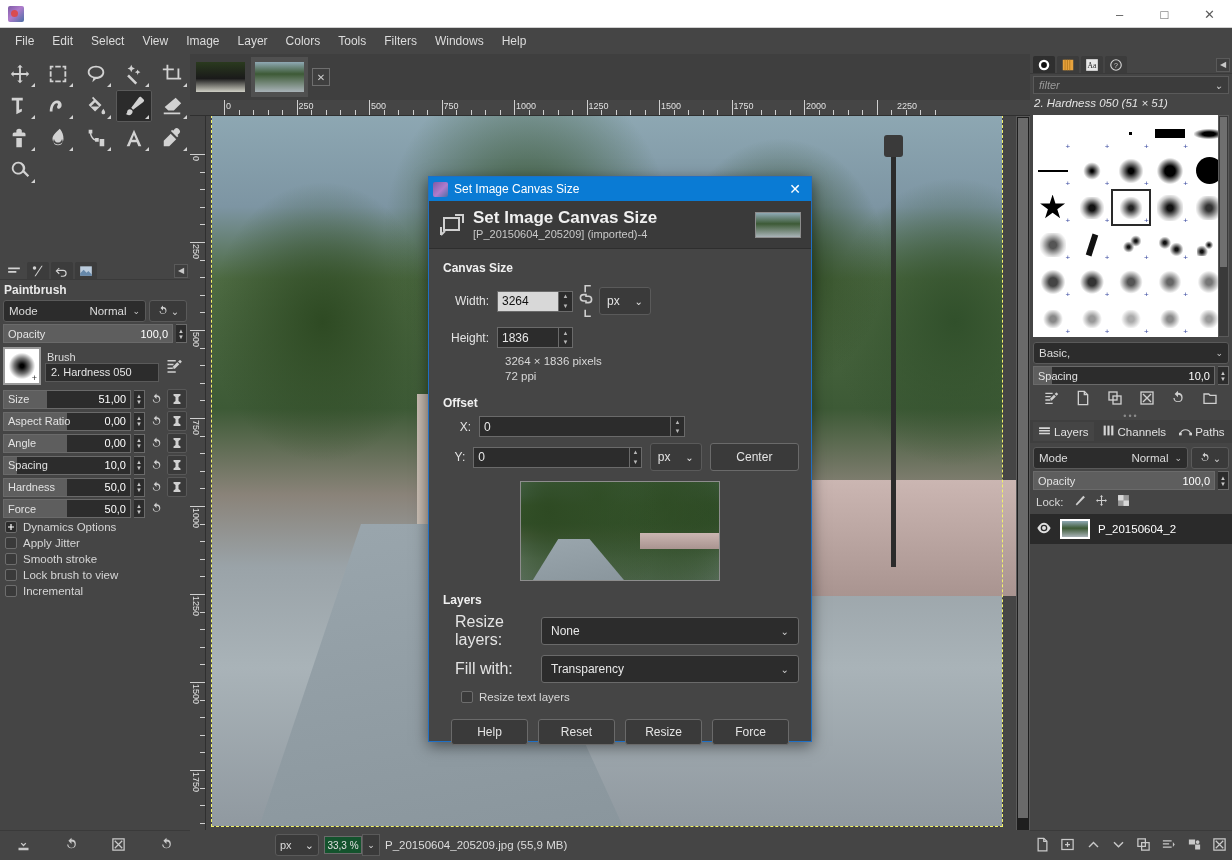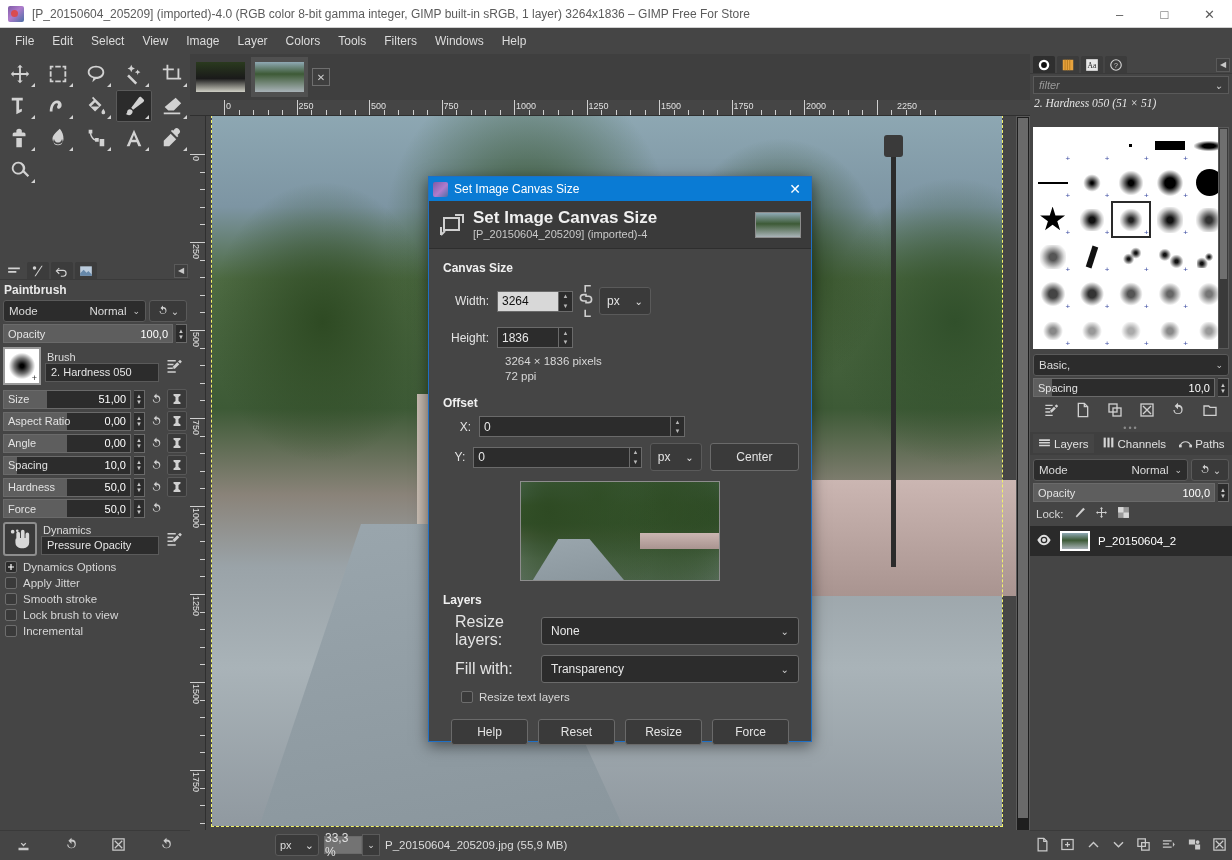--- a/index.html
+++ b/index.html
@@ -144,37 +144,37 @@
      outline:1px dashed #f2f26a; pointer-events:none; }
   .vscroll { position:absolute; left:826px; top:62px; width:14px; height:744px;
      background:#1e1e1e; border:1px solid #5a5a5a; }
   .vscroll .thumb { position:absolute; left:1px; top:1px; right:1px; height:700px; background:#6a6a6a; }
 
   .statusbar { position:absolute; left:190px; top:830px; width:840px; height:30px;
      background:#454545; display:flex; align-items:center; gap:5px; padding-left:85px; }
   .unitcombo { width:44px;height:22px;background:#3a3a3a;border:1px solid #5a5a5a;border-radius:3px;
      display:flex;align-items:center;justify-content:space-between;padding:0 4px;font-size:11px;color:#dcdcdc;}
   .zoombox { display:flex; align-items:center; }
-  .zoombox .z { width:38px;height:18px;background:#737373;border:1px solid #6a6a6a;
-     font-size:12px;color:#e0e0e0;display:flex;align-items:center;justify-content:center;}
+  .zoombox .z { width:38px;height:18px;background:#14532d;border:1px solid #6a6a6a;
+     font-size:10px;color:#e0e0e0;display:flex;align-items:center;justify-content:center;}
   .zoombox .zc { width:18px;height:22px;background:#3a3a3a;border:1px solid #5a5a5a;
      display:flex;align-items:center;justify-content:center;font-size:9px;color:#dcdcdc;}
   .statusfile { font-size:11.5px; color:#dcdcdc; }
 
   
   .rightdock { position:absolute; left:1030px; top:54px; width:202px; height:806px; background:#454545; }
   .rd-tabs { height:20px; display:flex; align-items:center; padding:2px 2px 0 3px; gap:2px;
      border-bottom:1px solid #3a3a3a; }
   .rd-tab { width:22px;height:17px;display:flex;align-items:center;justify-content:center;
      background:#3c3c3c;border-radius:2px 2px 0 0; }
   .rd-tab.sel { background:#2f2f2f; }
   .rd-tab svg { width:14px;height:14px;fill:#d2d2d2; }
   .filterbar { margin:2px 3px; height:18px; background:#3c3c3c; border:1px solid #5a5a5a;
      display:flex; align-items:center; padding:0 5px; font-style:italic; color:#9a9a9a; font-size:11px; }
-  .brushname { font-style:italic; font-size:11.5px; color:#e4e4e4; padding:1px 0 18px 4px;font-family:Liberation Serif, serif; }
+  .brushname { font-style:italic; font-size:11.5px; color:#e4e4e4; padding:1px 0 6px 4px; }
   .brushgrid-wrap { margin:0 3px; position:relative; }
   .brushgrid { background:#fff; height:222px; position:relative; overflow:hidden;
      display:grid; grid-template-columns:repeat(5,1fr); grid-auto-rows:37px; }
   .bcell { position:relative; display:flex; align-items:center; justify-content:center; }
   .bcell.sel { box-shadow:inset 0 0 0 2px #2a2a2a; }
   .bcell .pl { position:absolute; right:2px; bottom:1px; color:#3a4aa0; font-size:8px; }
   .bgscroll { position:absolute; right:0; top:0; width:11px; height:222px; background:#3a3a3a;
      border:1px solid #5a5a5a; }
   .bgscroll .th { position:absolute; left:1px; top:1px; right:1px; height:150px; background:#6f6f6f; }
 
@@ -262,21 +262,20 @@
   .scene .pillar { position:absolute; top:40%; width:5%; height:36%;
     background:linear-gradient(90deg,#c9bdb3,#9f9287); }
 </style>
 </head>
 <body>
 
 <div class="app">
 
   <div class="titlebar">
     <div class="tb-icon"></div>
-    <div class="tb-title">[P_20150604_205209] (imported)-4.0 (RGB color 8-bit gamma integer, GIMP built-in sRGB, 1 layer) 3264x1836 – GIMP Free For Store</div>
     <div class="tb-buttons">
       <div class="tb-btn">–</div>
       <div class="tb-btn">□</div>
       <div class="tb-btn close">✕</div>
     </div>
   </div>
   <div class="tb-sep"></div>
 
   <div class="menubar" id="menubar">
       <div class="menuitem">File</div>
@@ -594,38 +593,20 @@
           </div>
           <div class="icon-btn">
             <svg viewBox="0 0 24 24">
               <path d="M12 4V1L7 6l5 5V7a5 5 0 11-5 5H5a7 7 0 107-8z"></path>
             </svg>
           </div>
           <div style="width:20px"></div>
         </div>
       </div>
 
-    <div class="dynrow">
-      <div class="dyn-thumb">
-        <svg viewBox="0 0 24 24">
-            <path d="M8 12V6a2 2 0 014 0v5h1V4a2 2 0 014 0v7h1V7a2 2 0 014 0v9a6 6 0 01-6 6h-3a6 6 0 01-6-6v-3a2 2 0 014 0z"></path>
-            <circle cx="4" cy="4" r="2"></circle>
-            <circle cx="9" cy="3" r="1.4"></circle>
-          </svg>
-      </div>
-      <div class="brush-fields">
-        <div class="cap">Dynamics</div>
-        <div class="fld">Pressure Opacity</div>
-      </div>
-      <div class="edit-ico">
-          <svg viewBox="0 0 24 24">
-            <path d="M2 4h11v2H2zM2 9h8v2H2zM2 14h8v2H2zM2 19h11v2H2zM20.8 5.6l-1.4-1.4a1 1 0 00-1.4 0L16 6l2.8 2.8 2-2a1 1 0 000-1.2zM15 7l-6 6v2.8h2.8l6-6L15 7z"></path>
-          </svg>
-        </div>
-    </div>
 
     <div id="checks">
         <div class="check-row">
           <div class="chk on"></div>
           <span>Dynamics Options</span>
         </div>
         <div class="check-row">
           <div class="chk"></div>
           <span>Apply Jitter</span>
         </div>

